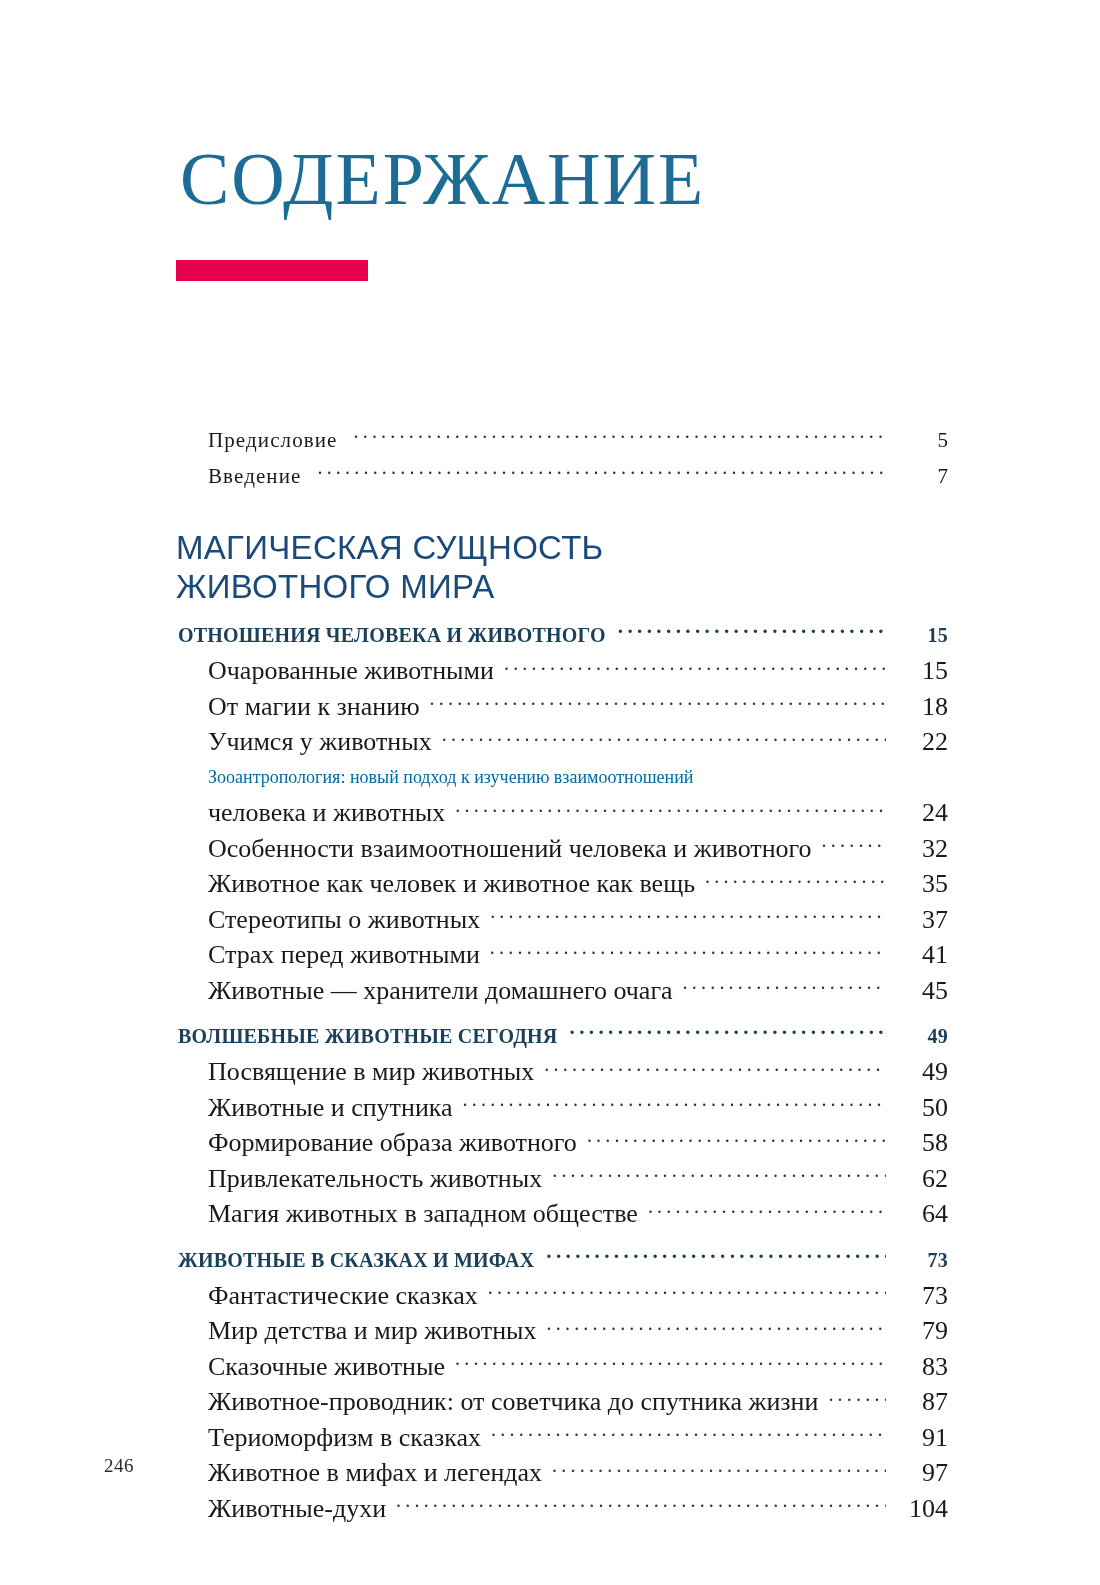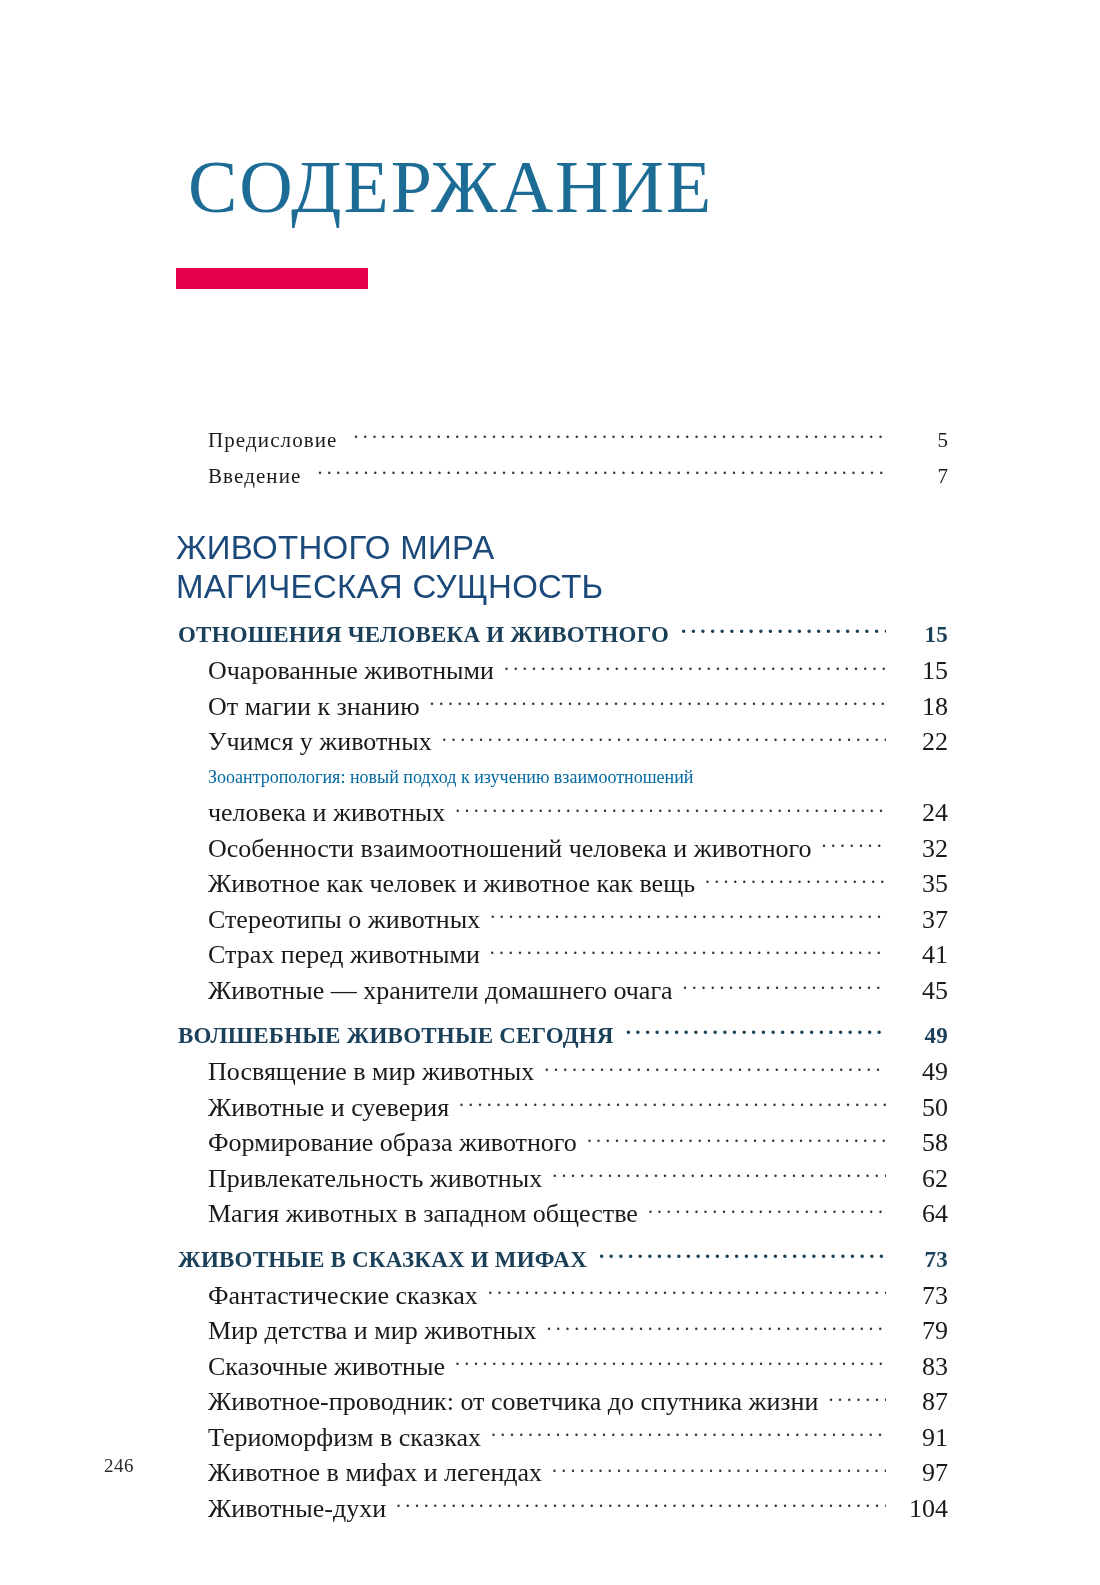--- a/index.html
+++ b/index.html
@@ -30,21 +30,21 @@
     top: 138px;
     width: 800px;
   }
   .toc-title {
     font-family: "Liberation Serif", "DejaVu Serif", serif;
     font-size: 74px;
     line-height: 1.0;
     font-weight: 400;
     color: #1c6c96;
     letter-spacing: 2px;
-    margin: 12px;
+    margin: 4px;
     white-space: nowrap;
   }
   .accent-bar {
     margin-top: 44px;
     width: 192px;
     height: 21px;
     background: #e4004f;
   }
 
   
@@ -126,21 +126,21 @@
 
   .row {
     display: flex;
     align-items: baseline;
     box-sizing: border-box;
   }
 
   
   .chapter-row {
     font-family: "Liberation Serif", "DejaVu Serif", serif;
-    font-size: 23px;
+    font-size: 20px;
     line-height: 36px;
     font-weight: 700;
     color: #1b4059;
     letter-spacing: 0.2px;
   }
   .chapter-row .label {
     white-space: nowrap;
     padding-right: 6px;
   }
   .chapter-row .leader {
@@ -243,22 +243,22 @@
       <span class="fm-page">5</span>
     </div>
     <div class="fm-row">
       <span class="fm-label">Введение</span>
       <span class="fm-leader"></span>
       <span class="fm-page">7</span>
     </div>
   </div>
 
   <div class="part-heading">
+    <span class="pl">МАГИЧЕСКАЯ СУЩНОСТЬ</span>
     <span class="pl">ЖИВОТНОГО МИРА</span>
-    <span class="pl">МАГИЧЕСКАЯ СУЩНОСТЬ</span>
   </div>
 
   <div class="toc-body">
 
     <div class="section">
       <div class="row chapter-row">
         <span class="label">ОТНОШЕНИЯ ЧЕЛОВЕКА И ЖИВОТНОГО</span>
         <span class="leader"></span>
         <span class="pagenum">15</span>
       </div>
@@ -318,21 +318,21 @@
         <span class="label">ВОЛШЕБНЫЕ ЖИВОТНЫЕ СЕГОДНЯ</span>
         <span class="leader"></span>
         <span class="pagenum">49</span>
       </div>
       <div class="row item-row">
         <span class="label">Посвящение в мир животных</span>
         <span class="leader"></span>
         <span class="pagenum">49</span>
       </div>
       <div class="row item-row">
-        <span class="label">Животные и суеверия</span>
+        <span class="label">Животные и спутника</span>
         <span class="leader"></span>
         <span class="pagenum">50</span>
       </div>
       <div class="row item-row">
         <span class="label">Формирование образа животного</span>
         <span class="leader"></span>
         <span class="pagenum">58</span>
       </div>
       <div class="row item-row">
         <span class="label">Привлекательность животных</span>

